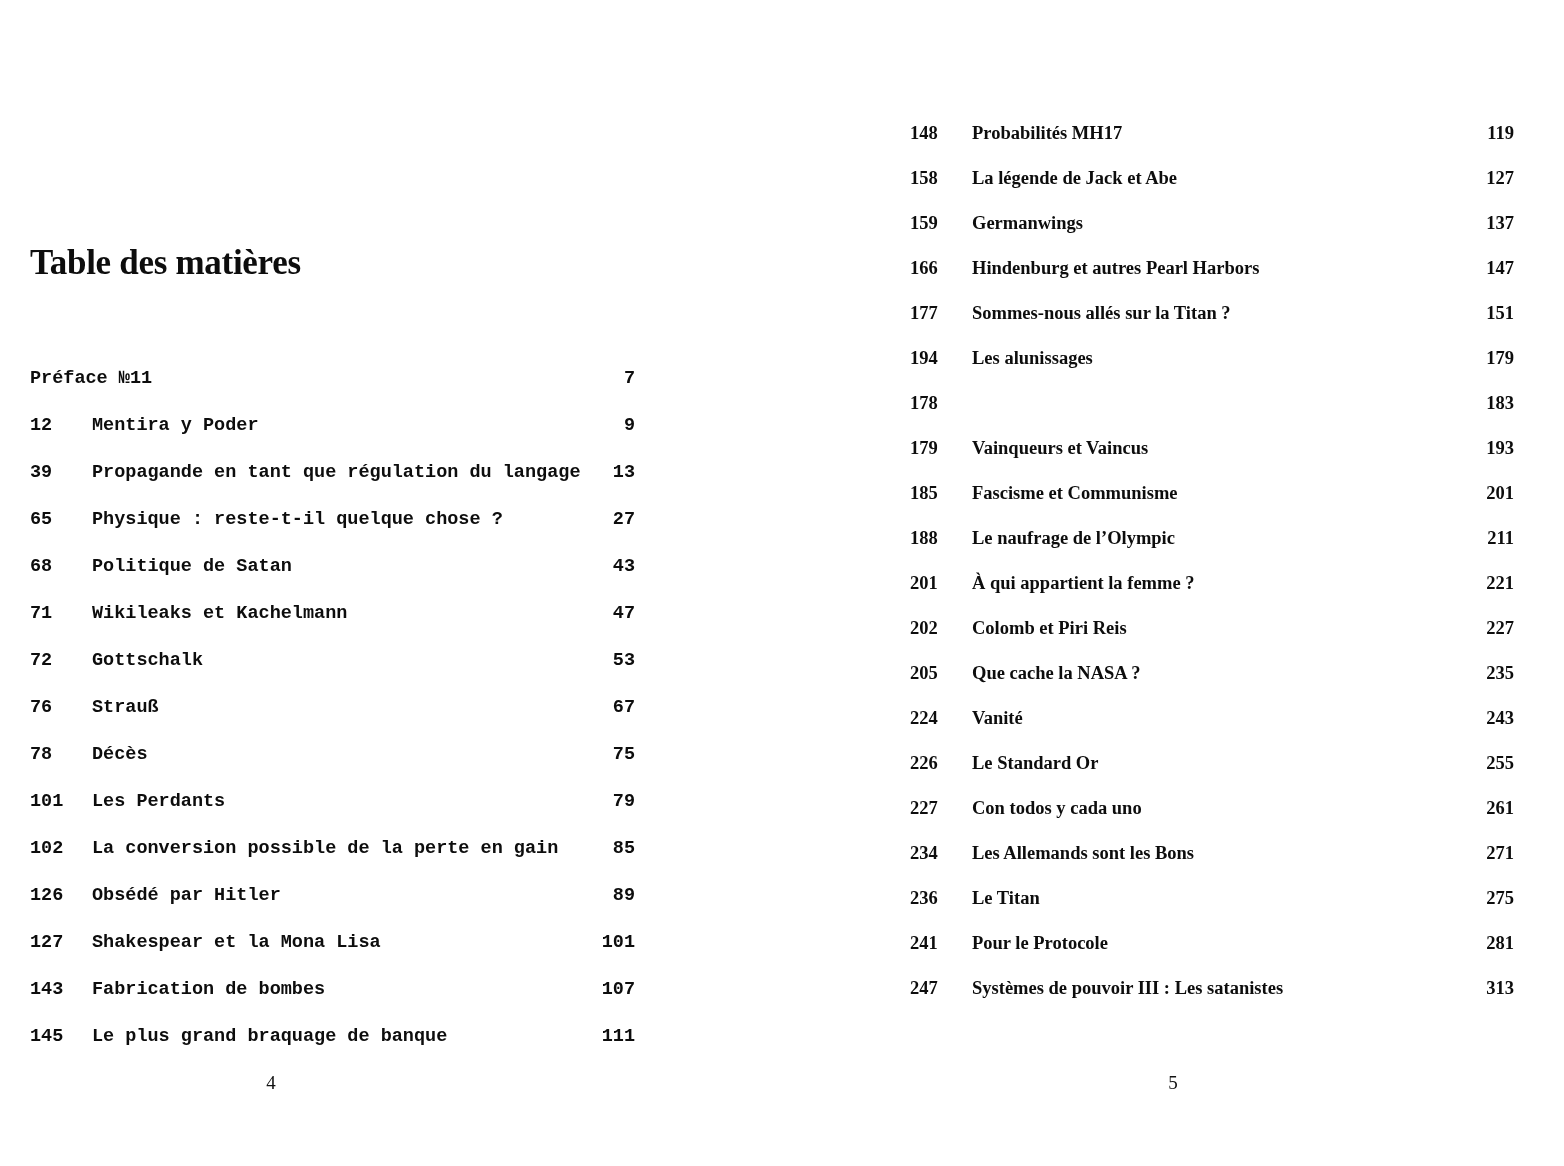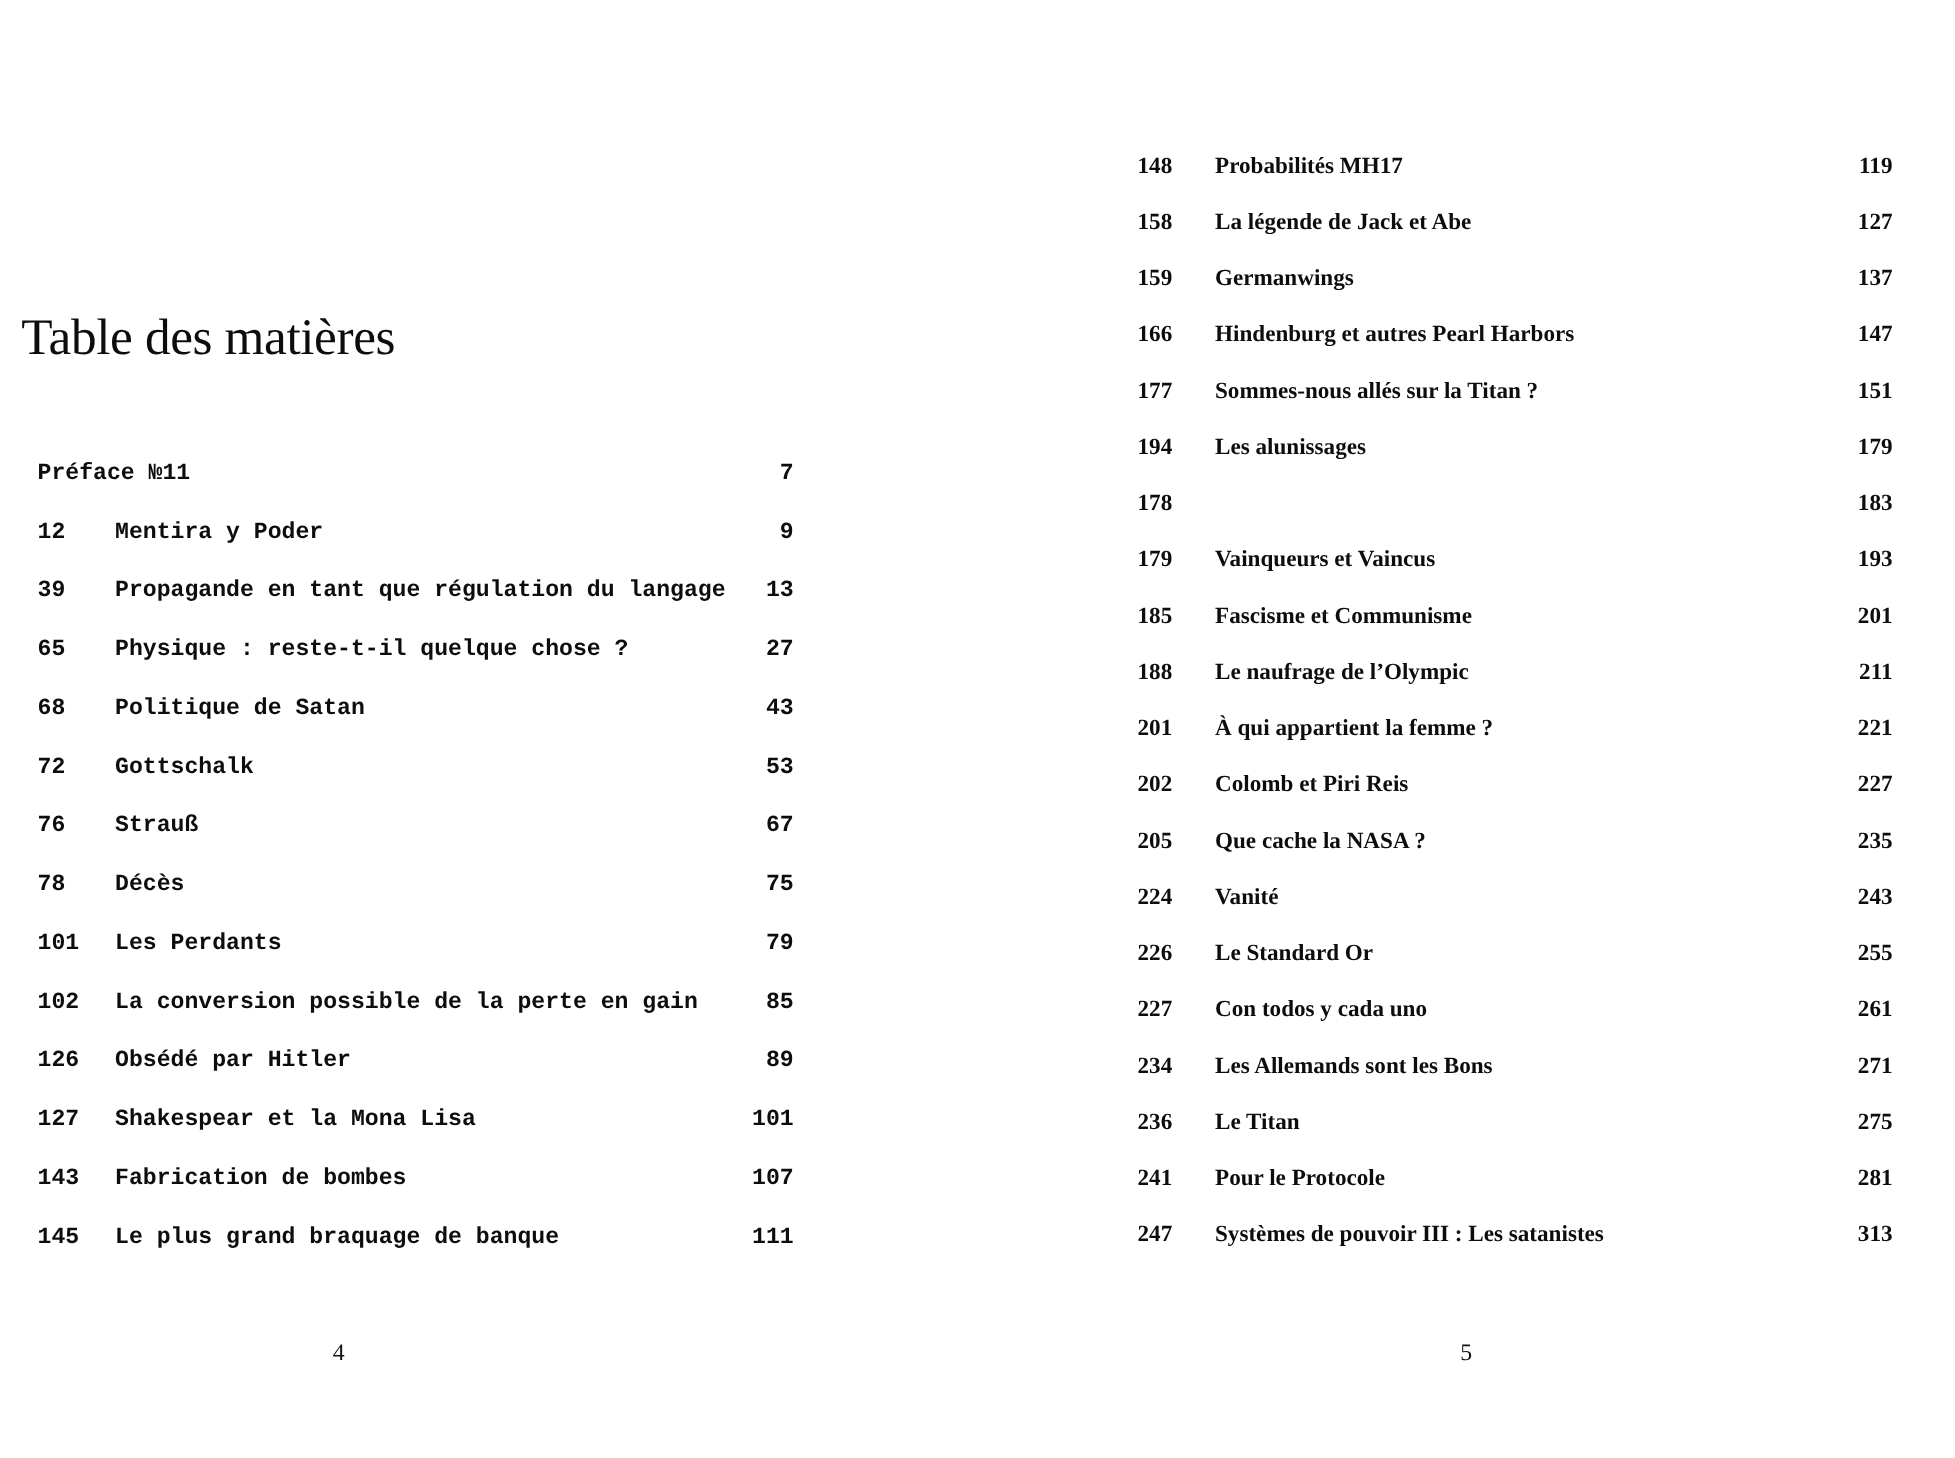--- a/index.html
+++ b/index.html
@@ -26,24 +26,24 @@
     position: relative;
     height: 100%;
     box-sizing: border-box;
   }
   .page-left  { width: 782px; }
   .page-right { width: 782px; }
 
   
   .toc-heading {
     position: absolute;
-    left: 17px;
+    left: 30px;
     top: 222px;
-    font-size: 41px;
-    font-weight: normal;
+    font-size: 35px;
+    font-weight: bold;
     letter-spacing: -0.3px;
     line-height: 1;
     white-space: nowrap;
   }
 
   
   .toc-list {
     position: absolute;
     list-style: none;
     margin: 0;
@@ -133,20 +133,25 @@
           <span class="entry-num">65</span>
           <span class="entry-title">Physique : reste-t-il quelque chose ?</span>
           <span class="entry-page">27</span>
         </li>
         <li class="toc-entry">
           <span class="entry-num">68</span>
           <span class="entry-title">Politique de Satan</span>
           <span class="entry-page">43</span>
         </li>
         <li class="toc-entry">
+          <span class="entry-num">71</span>
+          <span class="entry-title">Wikileaks et Kachelmann</span>
+          <span class="entry-page">47</span>
+        </li>
+        <li class="toc-entry">
           <span class="entry-num">72</span>
           <span class="entry-title">Gottschalk</span>
           <span class="entry-page">53</span>
         </li>
         <li class="toc-entry">
           <span class="entry-num">76</span>
           <span class="entry-title">Strauß</span>
           <span class="entry-page">67</span>
         </li>
         <li class="toc-entry">

